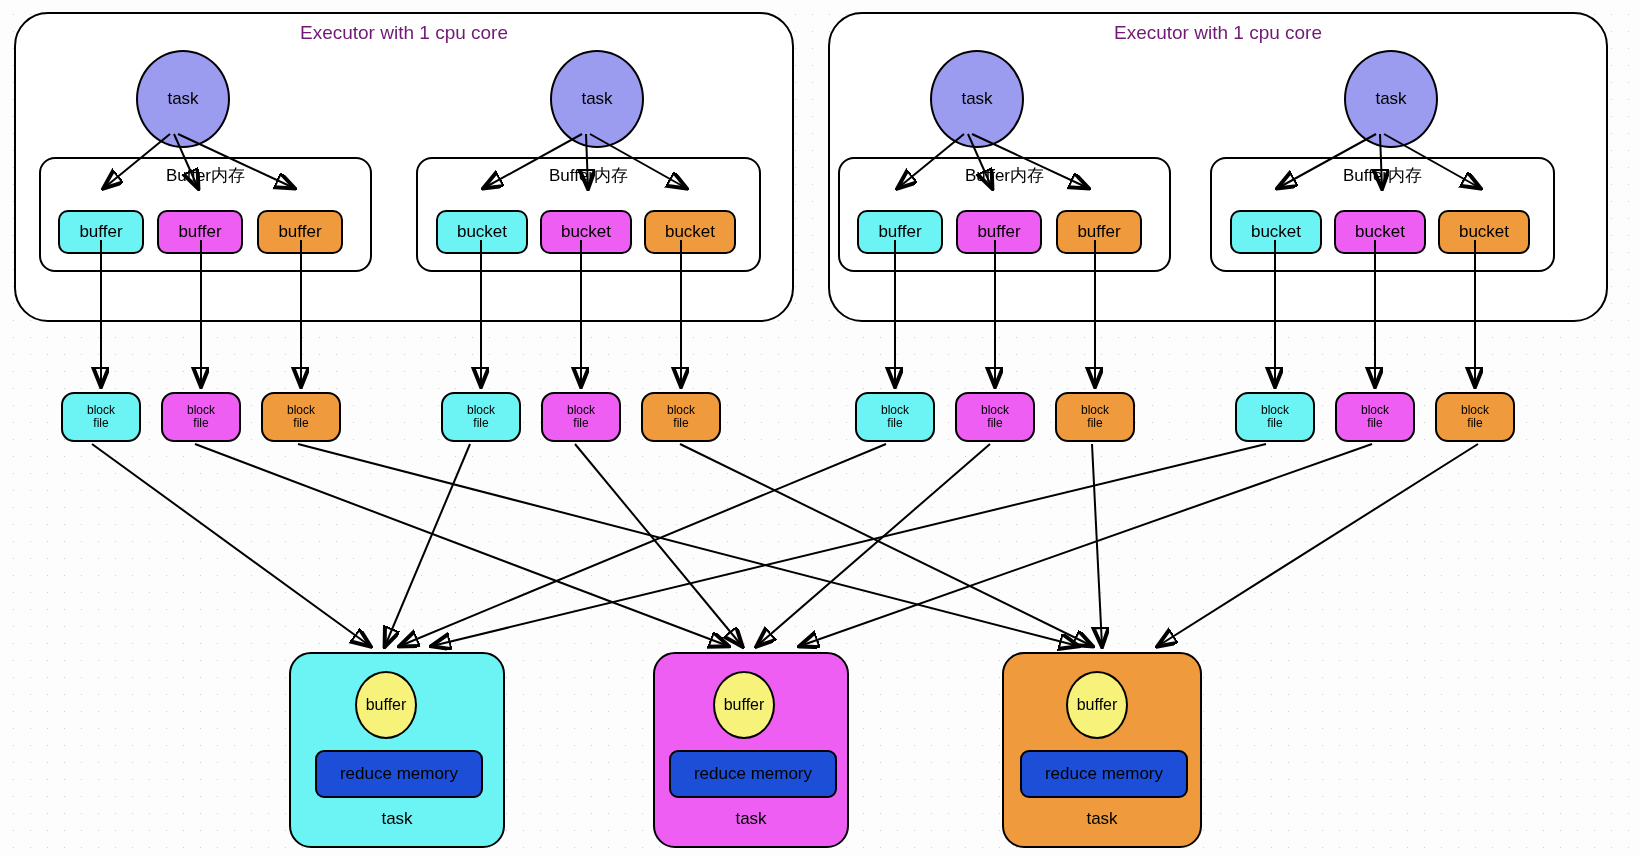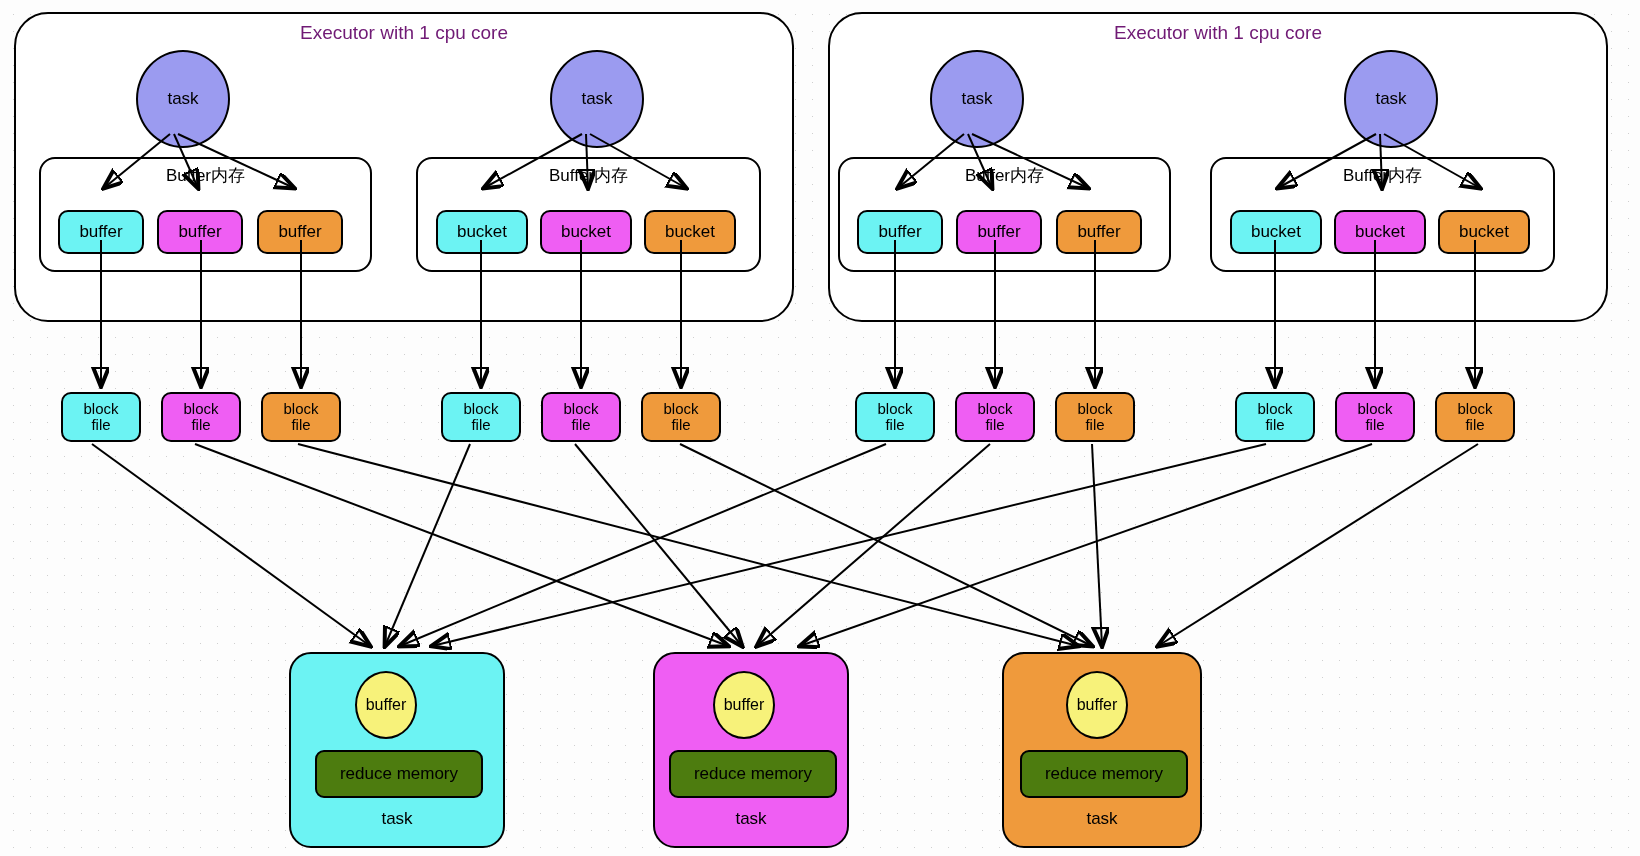--- a/index.html
+++ b/index.html
@@ -76,21 +76,22 @@
     display: flex;
     align-items: center;
     justify-content: center;
     font-size: 17px;
     color: #000;
     line-height: 1.05;
     text-align: center;
   }
   .chip.two-line {
     flex-direction: column;
-    font-size: 15px;
+    font-size: 12px;
+    border-radius: 13px;
   }
   .c-cyan   { background: #6cf3f3; }
   .c-mag    { background: #ef5ef3; }
   .c-orange { background: #ef9a3c; }
 
   .reduce-task {
     position: absolute;
     border: 2px solid #000000;
     border-radius: 22px;
     box-sizing: border-box;
@@ -104,21 +105,21 @@
     align-items: center;
     justify-content: center;
     font-size: 16px;
     color: #000;
     box-sizing: border-box;
   }
   .reduce-task .redmem {
     position: absolute;
     border: 2px solid #000000;
     border-radius: 9px;
-    background: #4d7c0f;
+    background: #1d4ed8;
     display: flex;
     align-items: center;
     justify-content: center;
     font-size: 17px;
     color: #000;
     box-sizing: border-box;
   }
   .reduce-task .tasklabel {
     position: absolute;
     left: 0;

